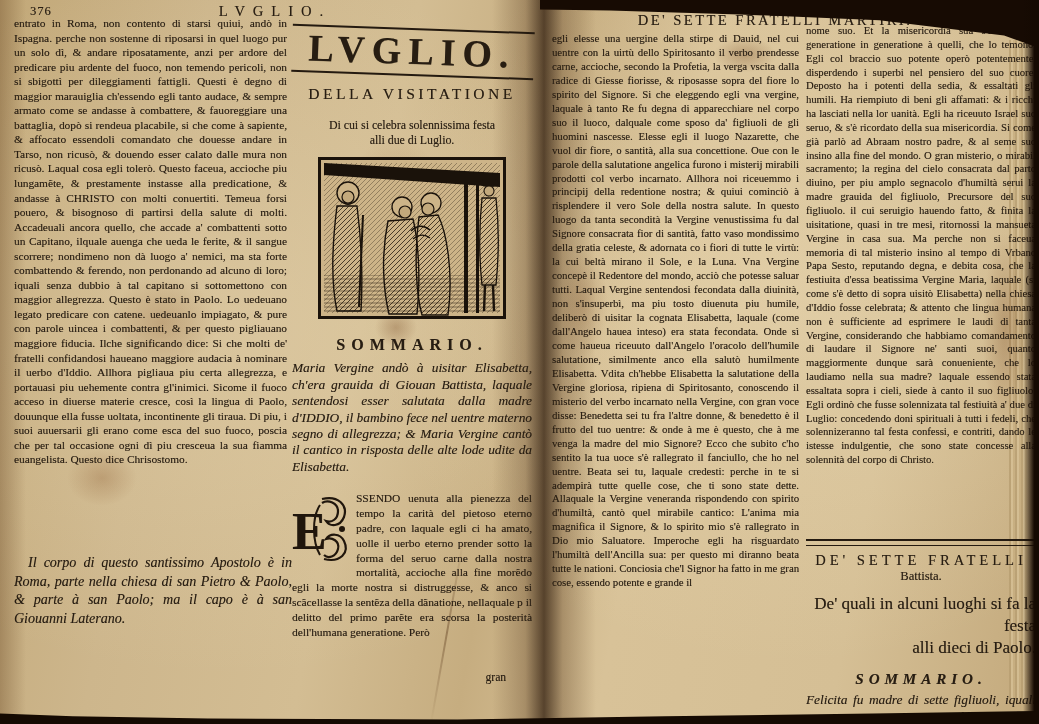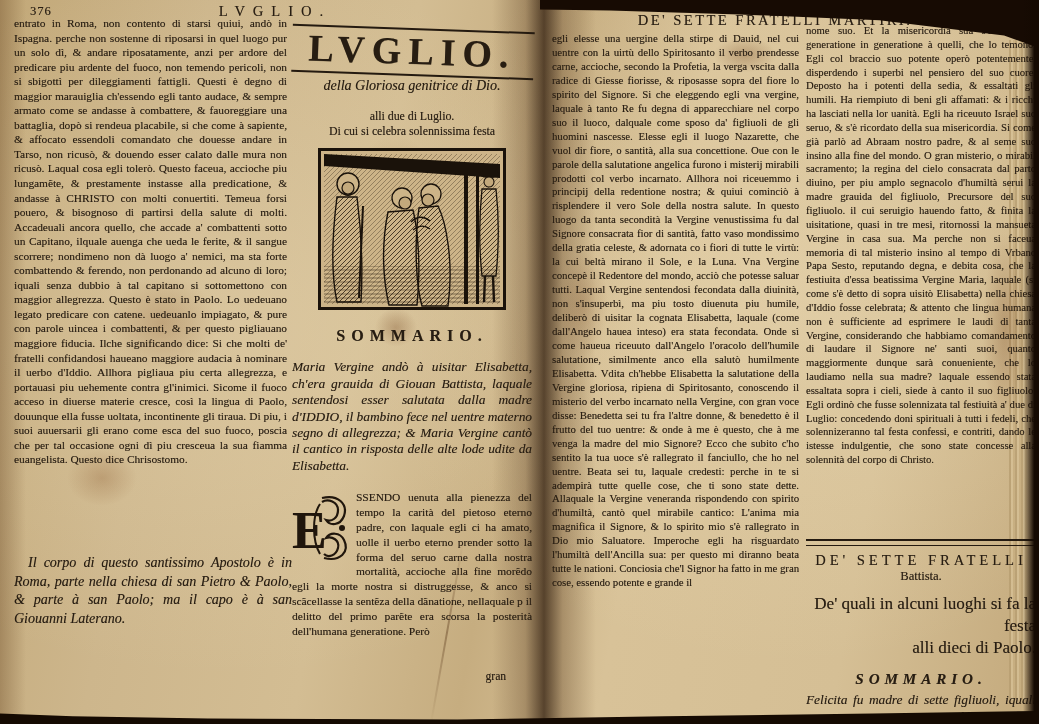--- a/index.html
+++ b/index.html
@@ -77,24 +77,24 @@
 
   <div class="body-col ink" style="left:14px;top:16px;width:273px;height:556px;font-size:11.3px;line-height:14.55px;">entrato in Roma, non contento di starsi quiui, andò in Ispagna. perche non sostenne di riposarsi in quel luogo pur un solo dì, &amp; andare riposatamente, anzi per ardore del predicare piu ardente del fuoco, non temendo pericoli, non si sbigottì per dileggiamenti fattigli. Questi è degno di maggior marauiglia ch'essendo egli tanto audace, &amp; sempre armato come se andasse à combattere, &amp; fauoreggiare una battaglia, dopò si rendeua placabile, si che come à sapiente, &amp; affocato essendoli comandato che douesse andare in Tarso, non ricusò, &amp; douendo esser calato dalle mura non ricusò. Laqual cosa egli tolerò. Questo faceua, accioche piu lungamẽte, &amp; prestamente instasse alla predicatione, &amp; andasse à CHRISTO con molti conuertiti. Temeua forsi pouero, &amp; bisognoso di partirsi della salute di molti. Accadeuali ancora quello, che accade a' combattenti sotto un Capitano, ilquale auenga che ueda le ferite, &amp; il sangue scorrere; nondimeno non dà luogo a' nemici, ma sta forte combattendo &amp; ferendo, non perdonando ad alcuno di loro; iquali senza dubbio à tal capitano si sottomettono con maggior allegrezza. Questo è stato in Paolo. Lo uedeuano legato predicare con catene. uedeuanlo impiagato, &amp; pure con parole uincea i combattenti, &amp; per questo pigliauano maggiore fiducia. Ilche significando dice: Si che molti de' fratelli confidandosi haueano maggiore audacia à nominare il uerbo d'Iddio. Allhora pigliaua piu certa allegrezza, e portauasi piu uehemente contra gl'inimici. Sicome il fuoco acceso in diuerse materie cresce, così la lingua di Paolo, douunque ella fusse uoltata, incontinente gli tiraua. Di piu, i suoi auuersarii gli erano come esca del suo fuoco, poscia che per tal occasione ogni dì piu cresceua la sua fiamma euangelista. Questo dice Chrisostomo.</div>
   <div class="body-col ink it" style="left:14px;top:554px;width:278px;height:92px;font-size:14px;line-height:18.5px;text-indent:14px;">Il corpo di questo santissimo Apostolo è in Roma, parte nella chiesa di san Pietro &amp; Paolo, &amp; parte à san Paolo; ma il capo è à san Giouanni Laterano.</div>
 
   <div id="lp-col2">
     <div class="title-block">
       <div class="rule" style="width:242px;"></div>
       <div class="big-title ink">LVGLIO.</div>
       <div class="rule" style="width:242px;"></div>
     </div>
-    <div class="sub-it ink it">della Gloriosa genitrice di Dio.</div>
+    <div class="sub-caps ink">DELLA VISITATIONE</div>
     <div class="festa ink">
+      <div>Di cui si celebra solennissima festa</div>
       <div>alli due di Luglio.</div>
-      <div>Di cui si celebra solennissima festa</div>
     </div>
 
     <svg width="188" height="162" viewBox="0 0 188 162" style="margin:9px auto 0 auto;" role="img">
       <defs>
         <pattern id="hx" width="5" height="5" patternUnits="userSpaceOnUse">
           <path d="M0,5 L5,0" stroke="#2a1e11" stroke-width="0.7"></path>
         </pattern>
         <pattern id="hh" width="6" height="4" patternUnits="userSpaceOnUse">
           <path d="M0,2 L6,2" stroke="#2a1e11" stroke-width="0.7"></path>
         </pattern>
@@ -124,21 +124,21 @@
 
       <ellipse cx="171" cy="26" rx="10" ry="4" fill="#1a120a"></ellipse>
       <rect x="165" y="18" width="12" height="8" fill="#1a120a"></rect>
       <circle cx="171" cy="34" r="5" fill="#c3a97c" stroke="#1a120a" stroke-width="1.1"></circle>
       <path d="M164,41 C161,70 161,100 164,128 L178,128 C181,98 181,68 178,41 Z" fill="url(#hx)" stroke="#1a120a" stroke-width="1.3"></path>
       <line x1="167" y1="128" x2="166" y2="154" stroke="#1a120a" stroke-width="2.4"></line>
       <line x1="175" y1="128" x2="176" y2="154" stroke="#1a120a" stroke-width="2.4"></line>
     </svg>
 
     <div class="somm-head ink" style="margin-top:17px;">SOMMARIO.</div>
-    <div class="somm-txt ink" style="margin-top:14px;height:118px;overflow:hidden;">Maria Vergine andò à uisitar Elisabetta, ch'era grauida di Giouan Battista, laquale sentendosi esser salutata dalla madre d'IDDIO, il bambino fece nel uentre materno segno di allegrezza; &amp; Maria Vergine cantò il cantico in risposta delle alte lode udite da Elisabetta.</div>
+    <div class="somm-txt ink" style="margin-top:6px;height:118px;overflow:hidden;">Maria Vergine andò à uisitar Elisabetta, ch'era grauida di Giouan Battista, laquale sentendosi esser salutata dalla madre d'IDDIO, il bambino fece nel uentre materno segno di allegrezza; &amp; Maria Vergine cantò il cantico in risposta delle alte lode udite da Elisabetta.</div>
 
     <div class="essendo ink">
       <span class="initial-wrap">
         <svg width="58" height="74" viewBox="0 0 58 74">
           <path d="M30,6 C46,2 56,12 52,24 C48,34 38,34 34,28 C40,30 46,26 46,18 C46,10 36,6 30,10" fill="none" stroke="#20160c" stroke-width="2.2"></path>
           <path d="M32,66 C48,70 58,60 52,48 C48,40 38,40 34,46 C40,44 48,48 46,56 C44,64 36,66 32,62" fill="none" stroke="#20160c" stroke-width="2.2"></path>
           <path d="M28,12 C20,24 20,48 28,62" fill="none" stroke="#20160c" stroke-width="2"></path>
           <circle cx="50" cy="36" r="3" fill="#20160c"></circle>
           <text x="0" y="56" font-family="Liberation Serif, DejaVu Serif, serif" font-size="52" font-weight="bold" fill="#20160c">E</text>
         </svg>

